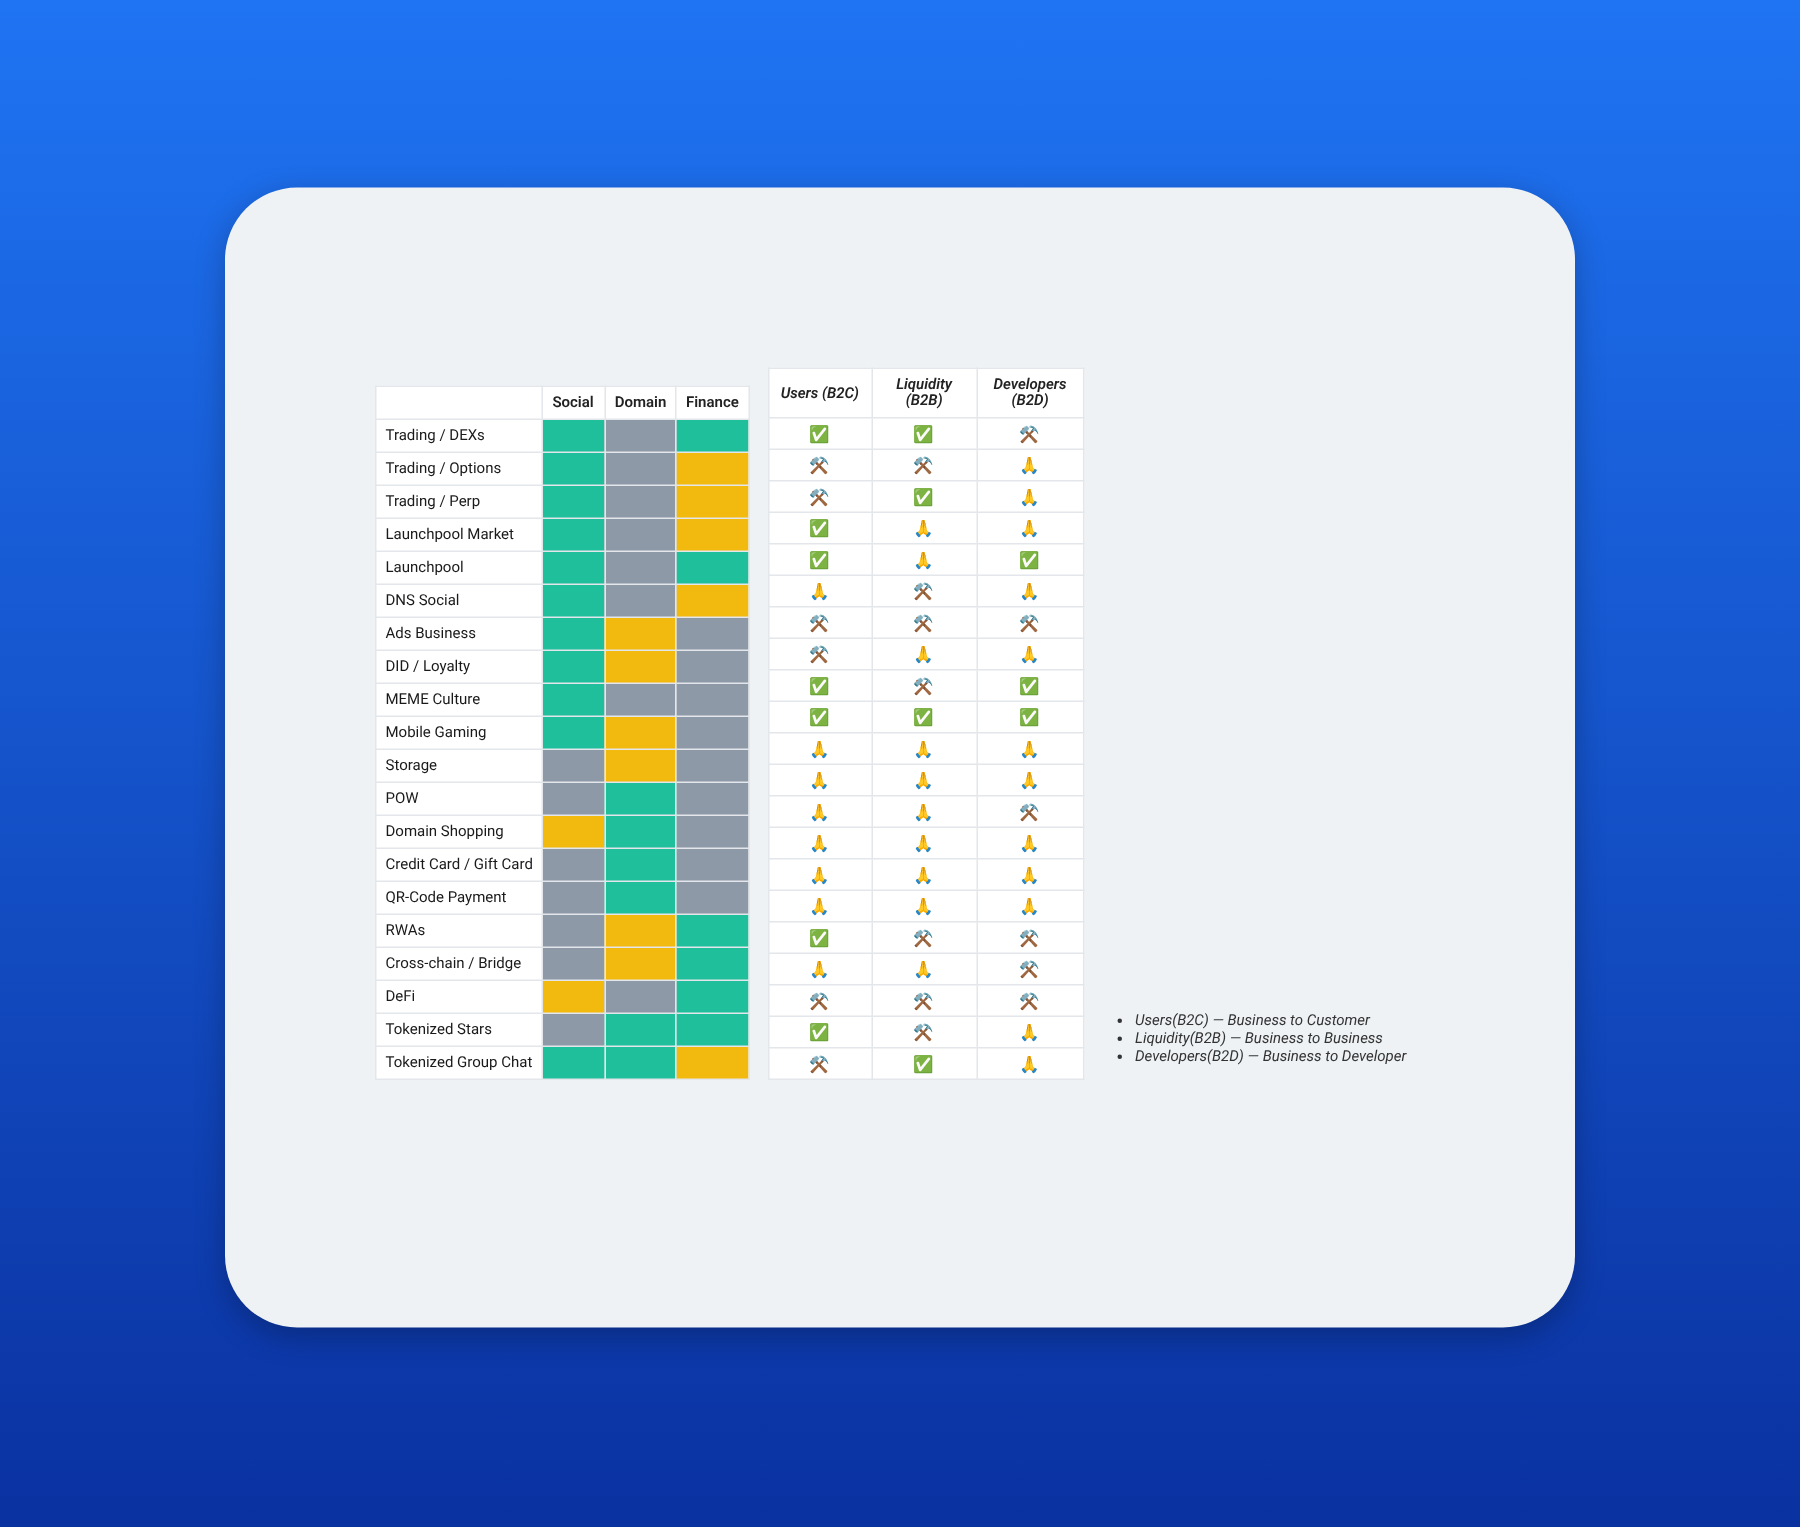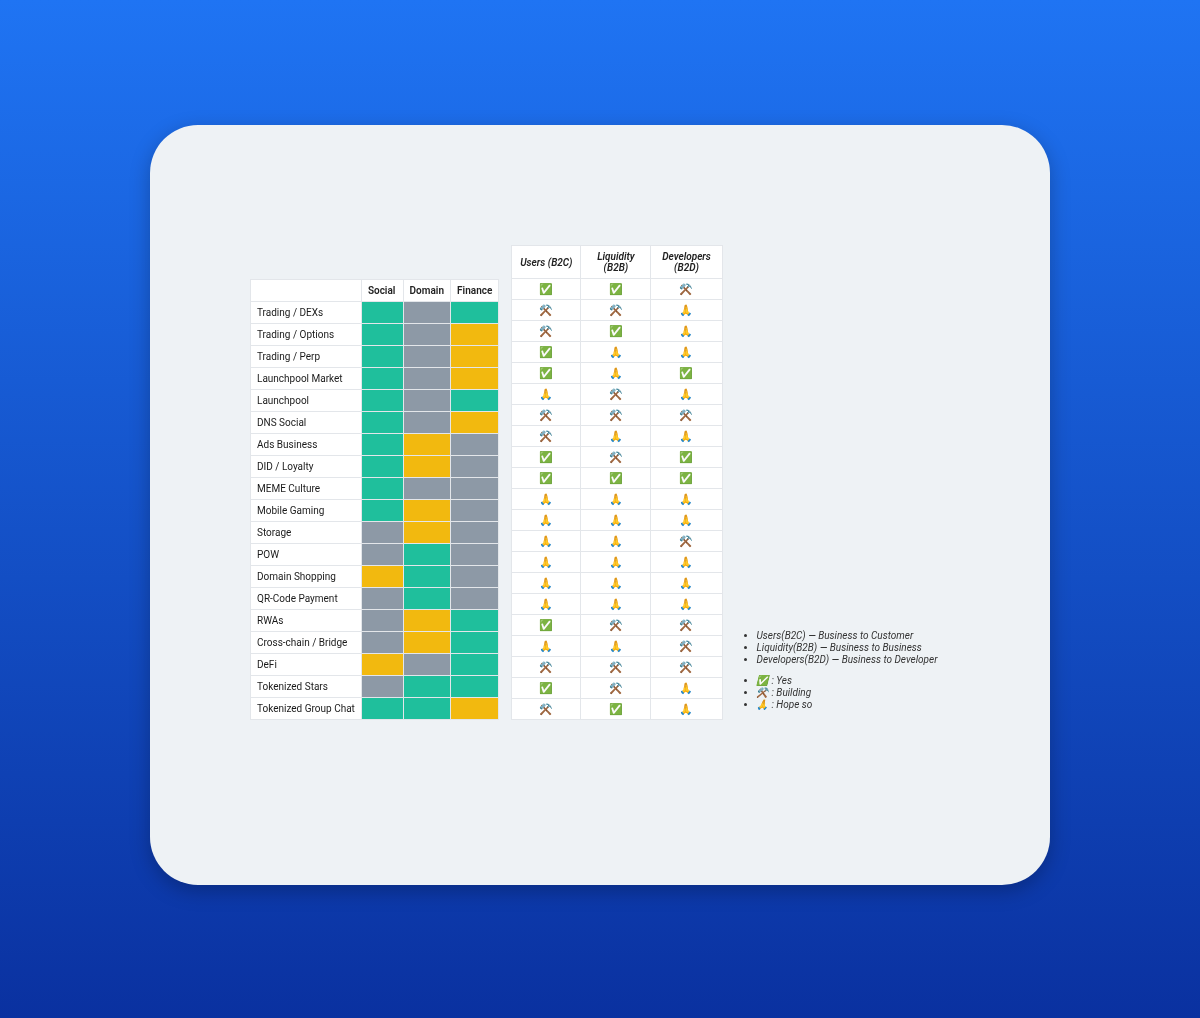--- a/index.html
+++ b/index.html
@@ -137,20 +137,26 @@
             <td class="cell c-very"></td>
             <td class="cell c-na"></td>
           </tr>
           <tr>
             <td class="row-label">Domain Shopping</td>
             <td class="cell c-partial"></td>
             <td class="cell c-very"></td>
             <td class="cell c-na"></td>
           </tr>
           <tr>
+            <td class="row-label">Credit Card / Gift Card</td>
+            <td class="cell c-na"></td>
+            <td class="cell c-very"></td>
+            <td class="cell c-na"></td>
+          </tr>
+          <tr>
             <td class="row-label">QR-Code Payment</td>
             <td class="cell c-na"></td>
             <td class="cell c-very"></td>
             <td class="cell c-na"></td>
           </tr>
           <tr>
             <td class="row-label">RWAs</td>
             <td class="cell c-na"></td>
             <td class="cell c-partial"></td>
             <td class="cell c-very"></td>
@@ -298,21 +304,16 @@
           </tr>
         </tbody>
     </table>
 
     <div class="notes">
       <ul id="defs-list">
           <li>Users(B2C) — Business to Customer</li>
           <li>Liquidity(B2B) — Business to Business</li>
           <li>Developers(B2D) — Business to Developer</li>
         </ul>
-      <ul id="icon-legend">
-          <li>✅ : Yes</li>
-          <li>⚒️ : Building</li>
-          <li>🙏 : Hope so</li>
-        </ul>
     </div>
 
   </div>
 </div>
 
 </body></html>

